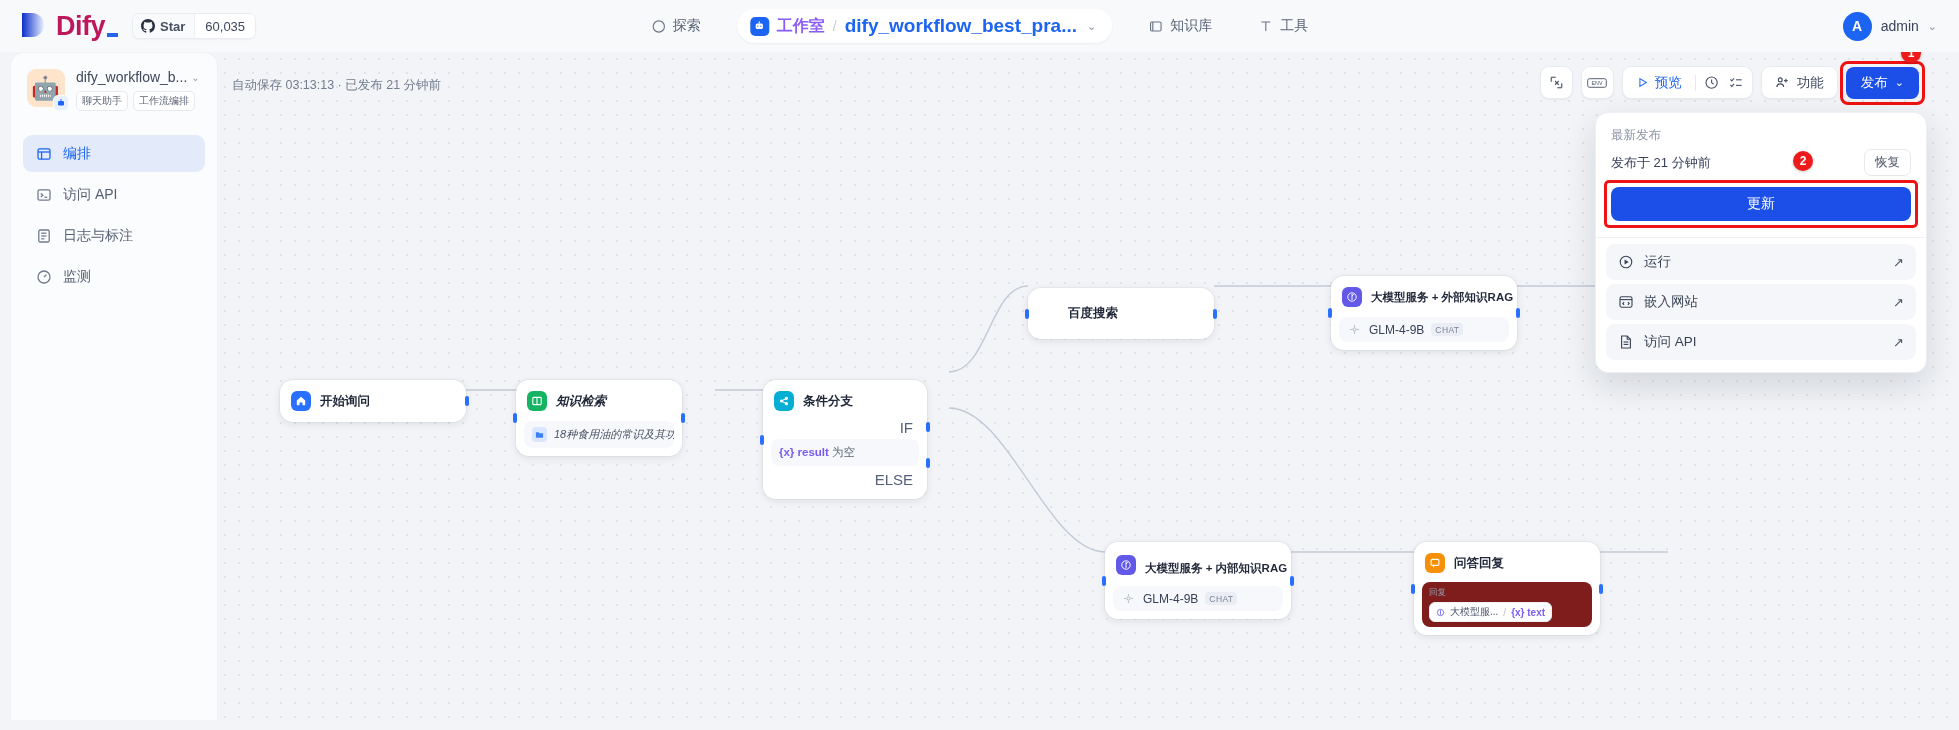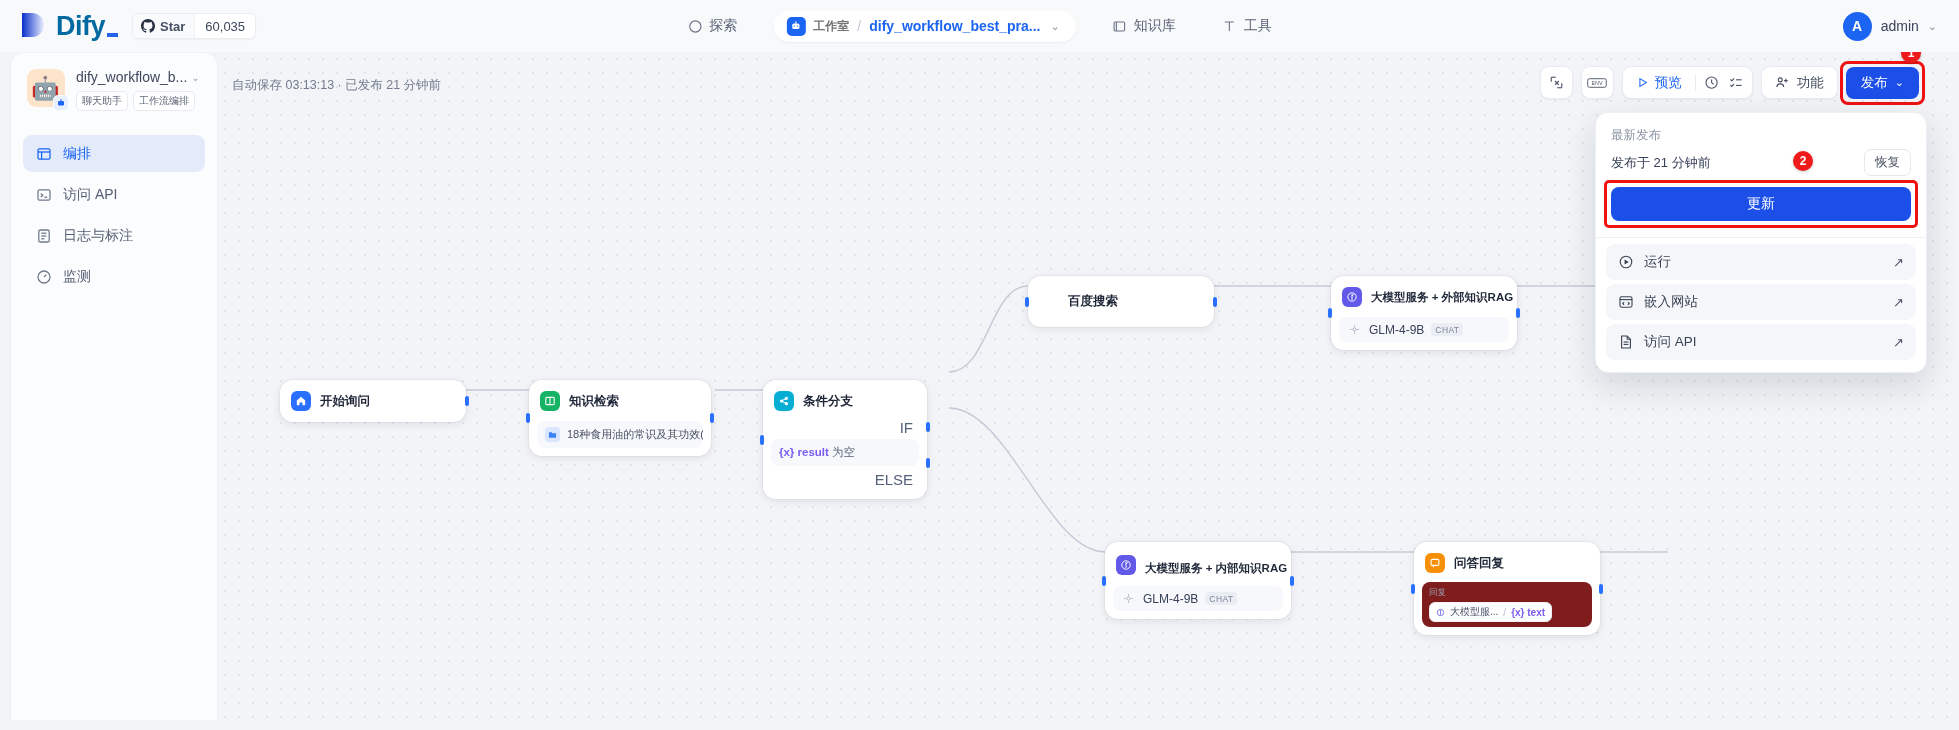--- a/index.html
+++ b/index.html
@@ -15,21 +15,21 @@
   .topbar {
     position: absolute; top: 0; left: 0; width: 1959px; height: 52px;
     background: #f7f9fb;
     display: flex; align-items: center;
   }
   .logo-wrap { display: flex; align-items: center; margin-left: 20px; gap: 10px; }
   .logo-mark {
     width: 26px; height: 30px; position: relative;
   }
   .logo-text {
-    font-size: 27px; font-weight: 700; color: #0369a1; letter-spacing: -0.5px;
+    font-size: 27px; font-weight: 700; color: #be185d; letter-spacing: -0.5px;
     display: flex; align-items: flex-end; text-align: right;
   }
   .logo-underscore {
     display: inline-block; width: 11px; height: 4px; background: #2563eb;
     margin-left: 2px; margin-bottom: 5px;
   }
   .star-pill {
     margin-left: 14px; height: 26px; display: flex; align-items: center;
     background: #fff; border-radius: 7px; border: 1px solid #e9edf2;
     overflow: hidden; box-shadow: 0 1px 2px rgba(16,24,40,.04);
@@ -50,23 +50,23 @@
     display: flex; align-items: center; gap: 26px; height: 52px;
   }
   .nav-item {
     display: flex; align-items: center; gap: 7px;
     font-size: 14px; color: #5c6579; padding: 6px 10px; border-radius: 8px;
   }
   .nav-item.crumb {
     background: #fff; border-radius: 18px; padding: 6px 16px 6px 13px;
     box-shadow: 0 1px 2px rgba(16,24,40,.06); gap: 8px;
   }
-  .crumb-a { color: #737373; font-size: 12px; font-weight: 600; }
+  .crumb-a { color: #8b5cf6; font-size: 16px; font-weight: 600; }
   .crumb-sep { color: #c4cbd6; font-size: 14px; }
-  .crumb-b { color: #1c64f2; font-size: 14px; font-weight: 700; }
+  .crumb-b { color: #1c64f2; font-size: 19px; font-weight: 700; }
   .crumb-chev { color: #8a93a5; font-size: 11px; margin-left: 2px; }
   .bot-badge {
     width: 19px; height: 19px; border-radius: 5px; background: #1c64f2;
     display: flex; align-items: center; justify-content: center;
   }
 
   .user-area {
     position: absolute; right: 22px; top: 0; height: 52px;
     display: flex; align-items: center; gap: 9px;
   }
@@ -435,21 +435,21 @@
         <span class="node-ico" style="background:#2970ff;">
           <svg width="12" height="12" viewBox="0 0 20 20" fill="#fff">
               <path d="M10 3 L17 9 V16 a1 1 0 0 1-1 1 h-3.5 v-4.5 h-5 V17 H4 a1 1 0 0 1-1-1 V9 Z"></path>
             </svg>
         </span>
         <span class="node-title">开始询问</span>
       </div>
       <span class="port right"></span>
     </div>
 
-    <div class="node" style="left:311px; top:328px; width:182px;">
+    <div class="node" style="left:298px; top:328px; width:166px;font-style:italic;">
       <div class="node-head">
         <span class="node-ico" style="background:#16b364;">
           <svg width="12" height="12" viewBox="0 0 20 20" fill="none" stroke="#fff" stroke-width="1.8">
             <rect x="3" y="4" width="14" height="12" rx="1.5"></rect>
               <path d="M10 4 V16"></path>
           </svg>
         </span>
         <span class="node-title">知识检索</span>
       </div>
       <div class="node-sub">
@@ -481,21 +481,21 @@
       <div class="cond-expr">
         <span class="var-x">{x} result</span>
         <span>为空</span>
       </div>
       <div class="cond-row">ELSE</div>
       <span class="port left"></span>
       <span class="port" style="right:-3px; top:42px; transform:none;"></span>
       <span class="port" style="right:-3px; top:78px; transform:none;"></span>
     </div>
 
-    <div class="node" style="left:810px; top:224px; width:186px; padding:14px 8px;">
+    <div class="node" style="left:810px; top:236px; width:186px; padding:14px 8px;">
       <div class="node-head">
         <span style="width:20px;"></span>
         <span class="node-title">百度搜索</span>
       </div>
       <span class="port left"></span>
       <span class="port right"></span>
     </div>
 
     <div class="node" style="left:1113px; top:224px; width:186px;">
       <div class="node-head">

